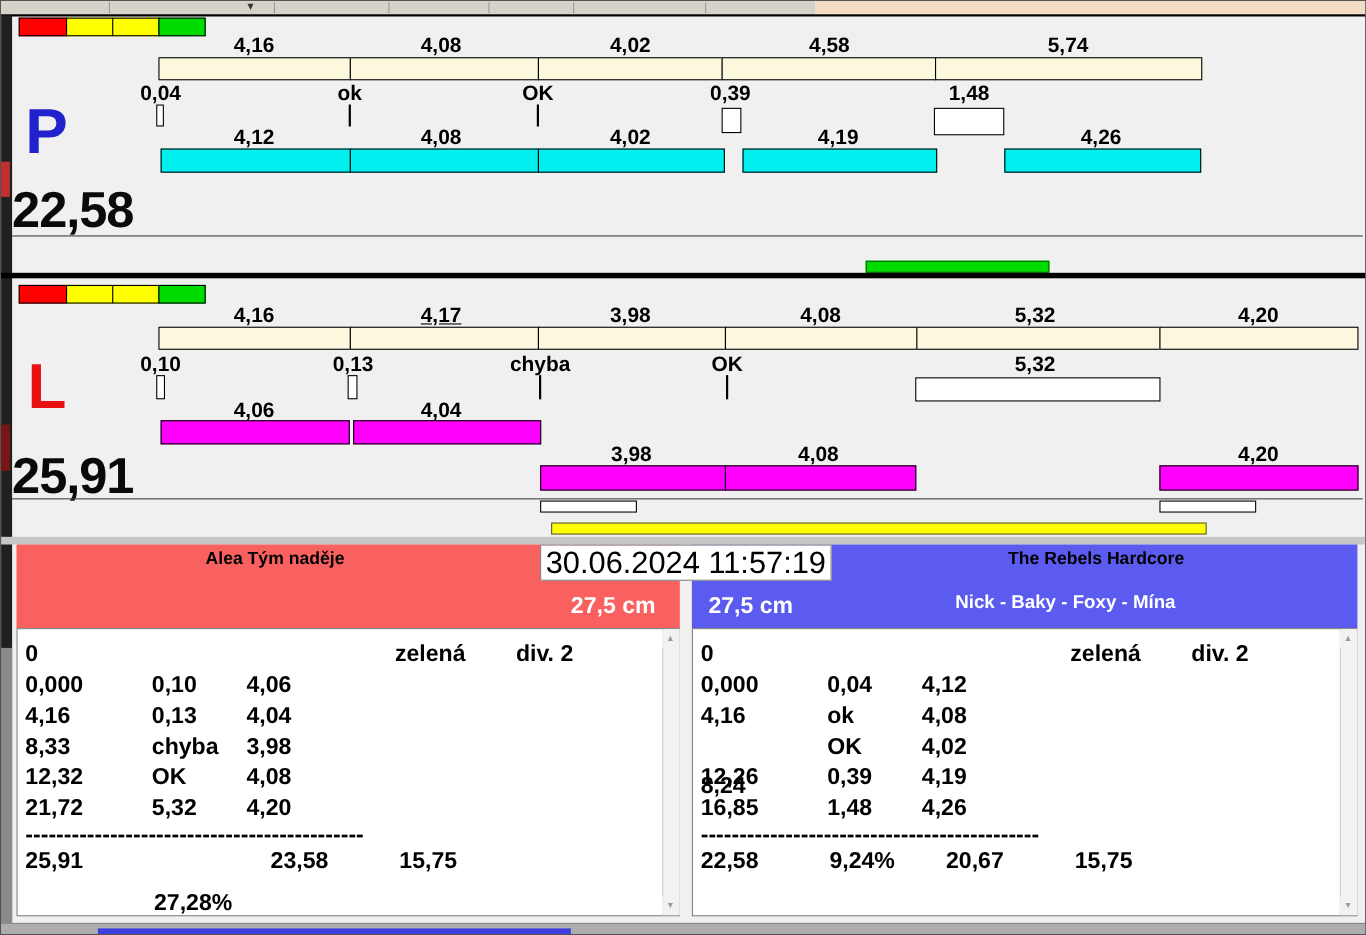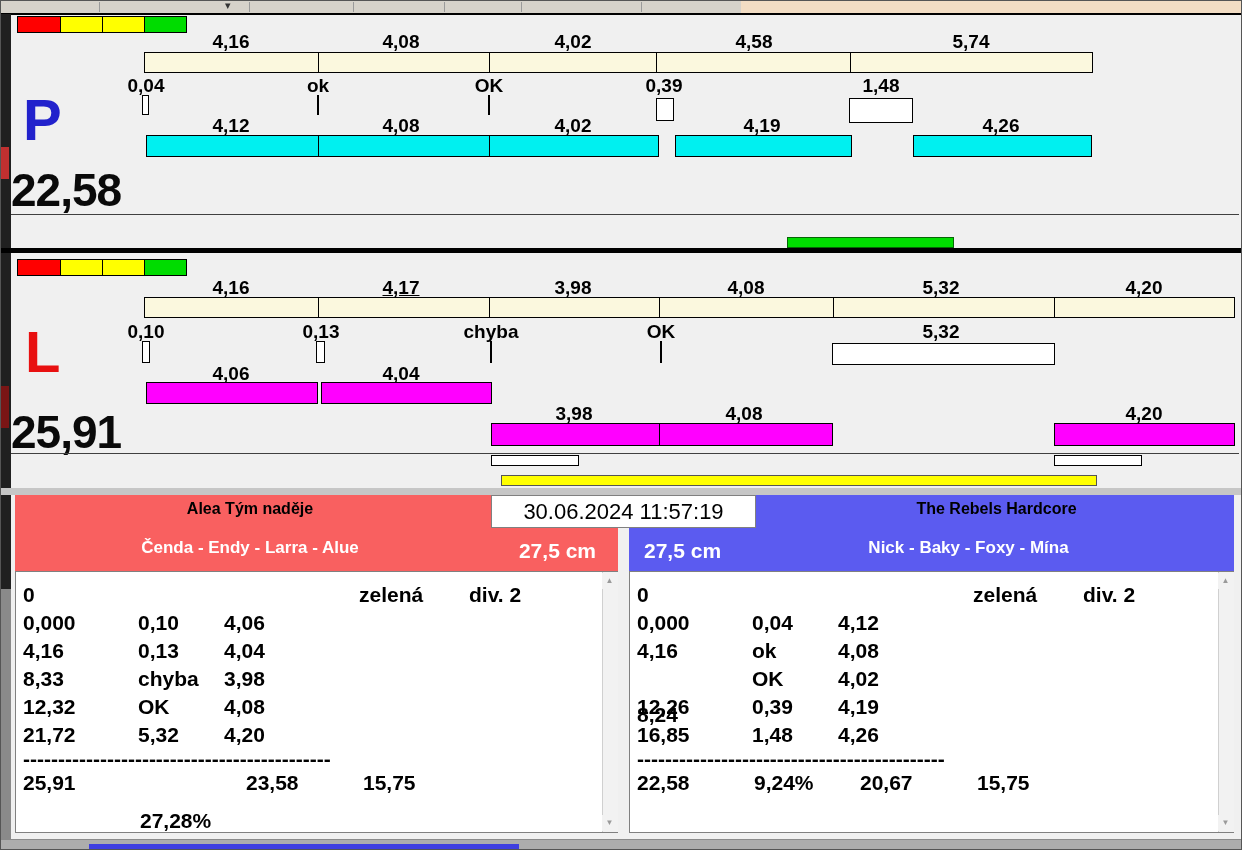--- a/index.html
+++ b/index.html
@@ -154,29 +154,28 @@
     <div class="wbox" style="left:1053px;top:454px;width:88px;height:11px;"></div>
     <div class="abs" style="left:500px;top:474px;width:596px;height:11px;background:#FFFF00;border:1px solid #555;box-sizing:border-box;"></div>
   </div>
 
   <div class="abs" style="left:0;top:487px;width:1242px;height:7px;background:#C6C6C6;"></div>
 
   <div class="hdr" style="left:14px;width:603px;background:#F96060;"></div>
   <div class="hdr" style="left:628px;width:605px;background:#5B5BF0;"></div>
 
   <span class="team-name" style="left:14px;top:499px;width:470px;">Alea Tým naděje</span>
-  <span class="team-members" style="left:14px;top:537px;width:470px;">Čenda - Endy - Larra - Alue</span>
   <span class="distance" style="left:480px;top:538px;width:115px;text-align:right;">27,5 cm</span>
 
   <span class="team-name" style="left:758px;top:499px;width:475px;">The Rebels Hardcore</span>
   <span class="team-members" style="left:730px;top:537px;width:475px;">Nick - Baky - Foxy - Mína</span>
   <span class="distance" style="left:643px;top:538px;width:120px;text-align:left;">27,5 cm</span>
 
   <div class="abs" style="left:490px;top:494px;width:265px;height:33px;background:#FFF;border:1px solid #808080;box-sizing:border-box;">
-    <span style="display:block;text-align:center;font-size:22px;line-height:31px;">30.06.2024 11:57:19</span>
+    <span style="display:block;text-align:center;font-size:28px;line-height:31px;">30.06.2024 11:57:19</span>
   </div>
 
   <div class="panel" style="left:14px;width:603px;"></div>
   <span class="cell" style="left:22px;top:582px;">0</span>
   <span class="cell" style="left:358px;top:582px;">zelená</span>
   <span class="cell" style="left:468px;top:582px;">div. 2</span>
 
   <span class="cell" style="left:22px;top:610px;">0,000</span>
   <span class="cell" style="left:137px;top:610px;">0,10</span>
   <span class="cell" style="left:223px;top:610px;">4,06</span>

